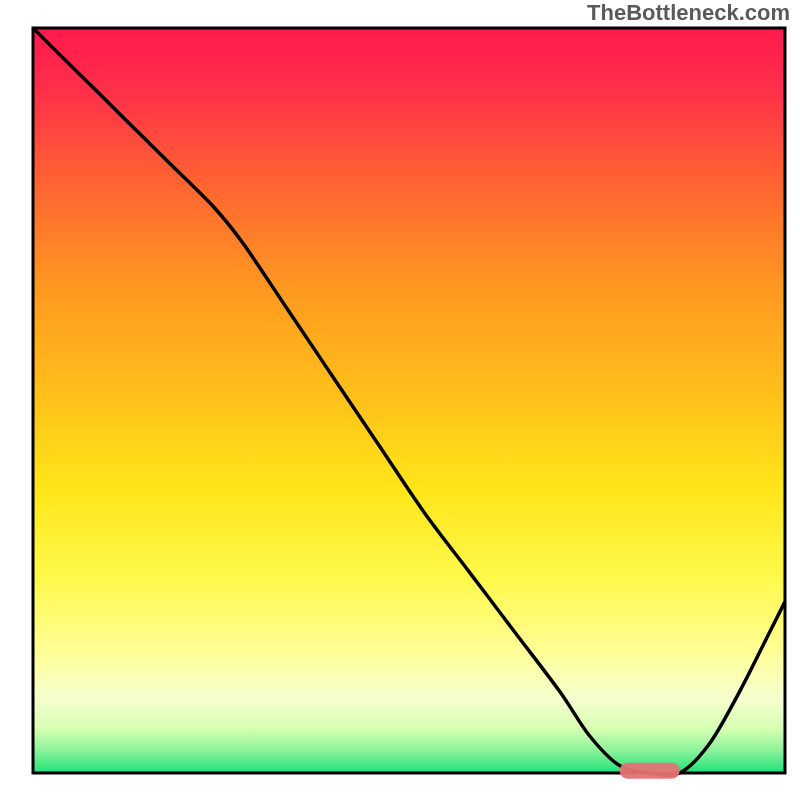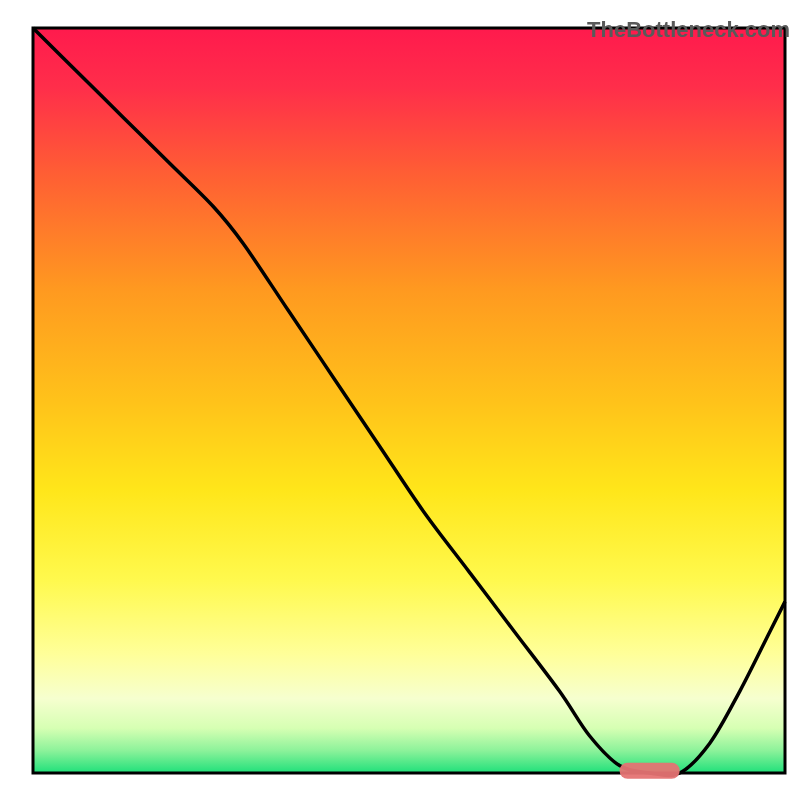--- a/index.html
+++ b/index.html
@@ -10,21 +10,21 @@
     background: #ffffff;
     font-family: Arial, sans-serif;
   }
   .chart-container {
     position: relative;
     width: 800px;
     height: 800px;
   }
   .watermark {
     position: absolute;
-    top: 17px;
+    top: 0;
     right: 10px;
     font-size: 22px;
     font-weight: bold;
     color: #5a5a5a;
     z-index: 30;
     margin-left: 8px;
   }
   svg.plot {
     position: absolute;
     left: 0;

